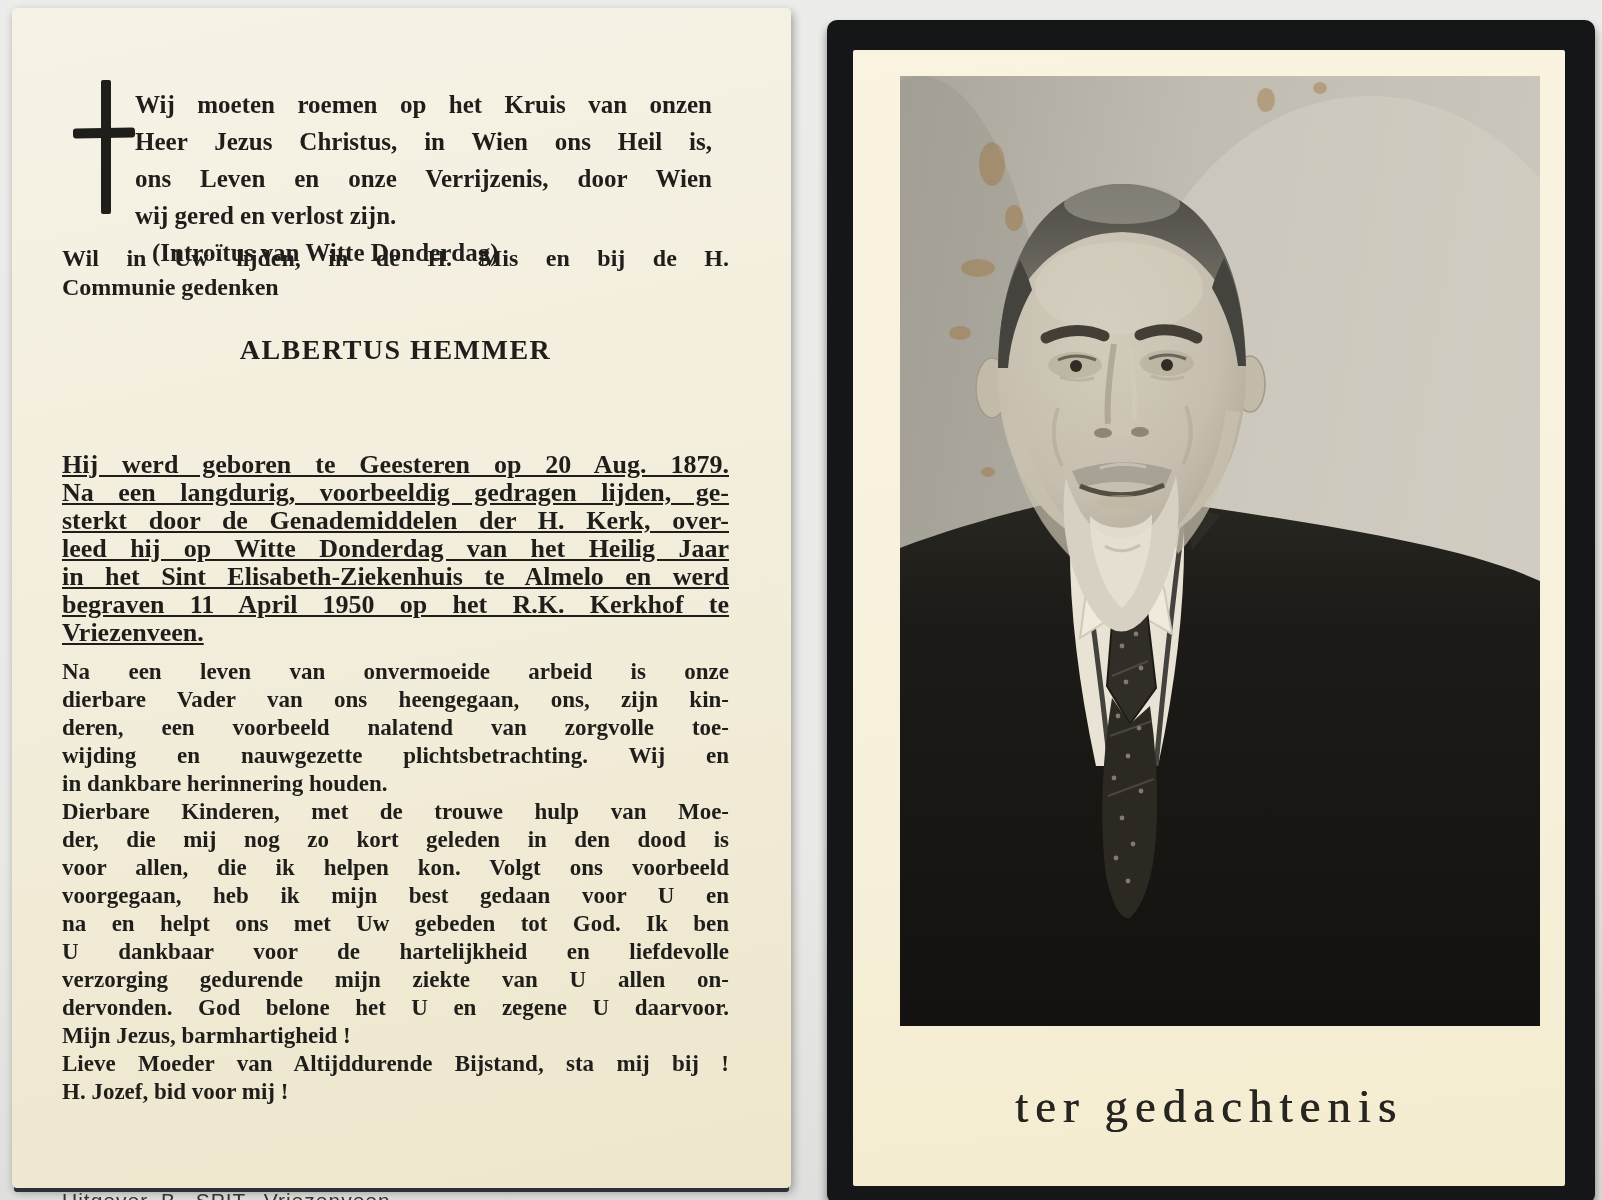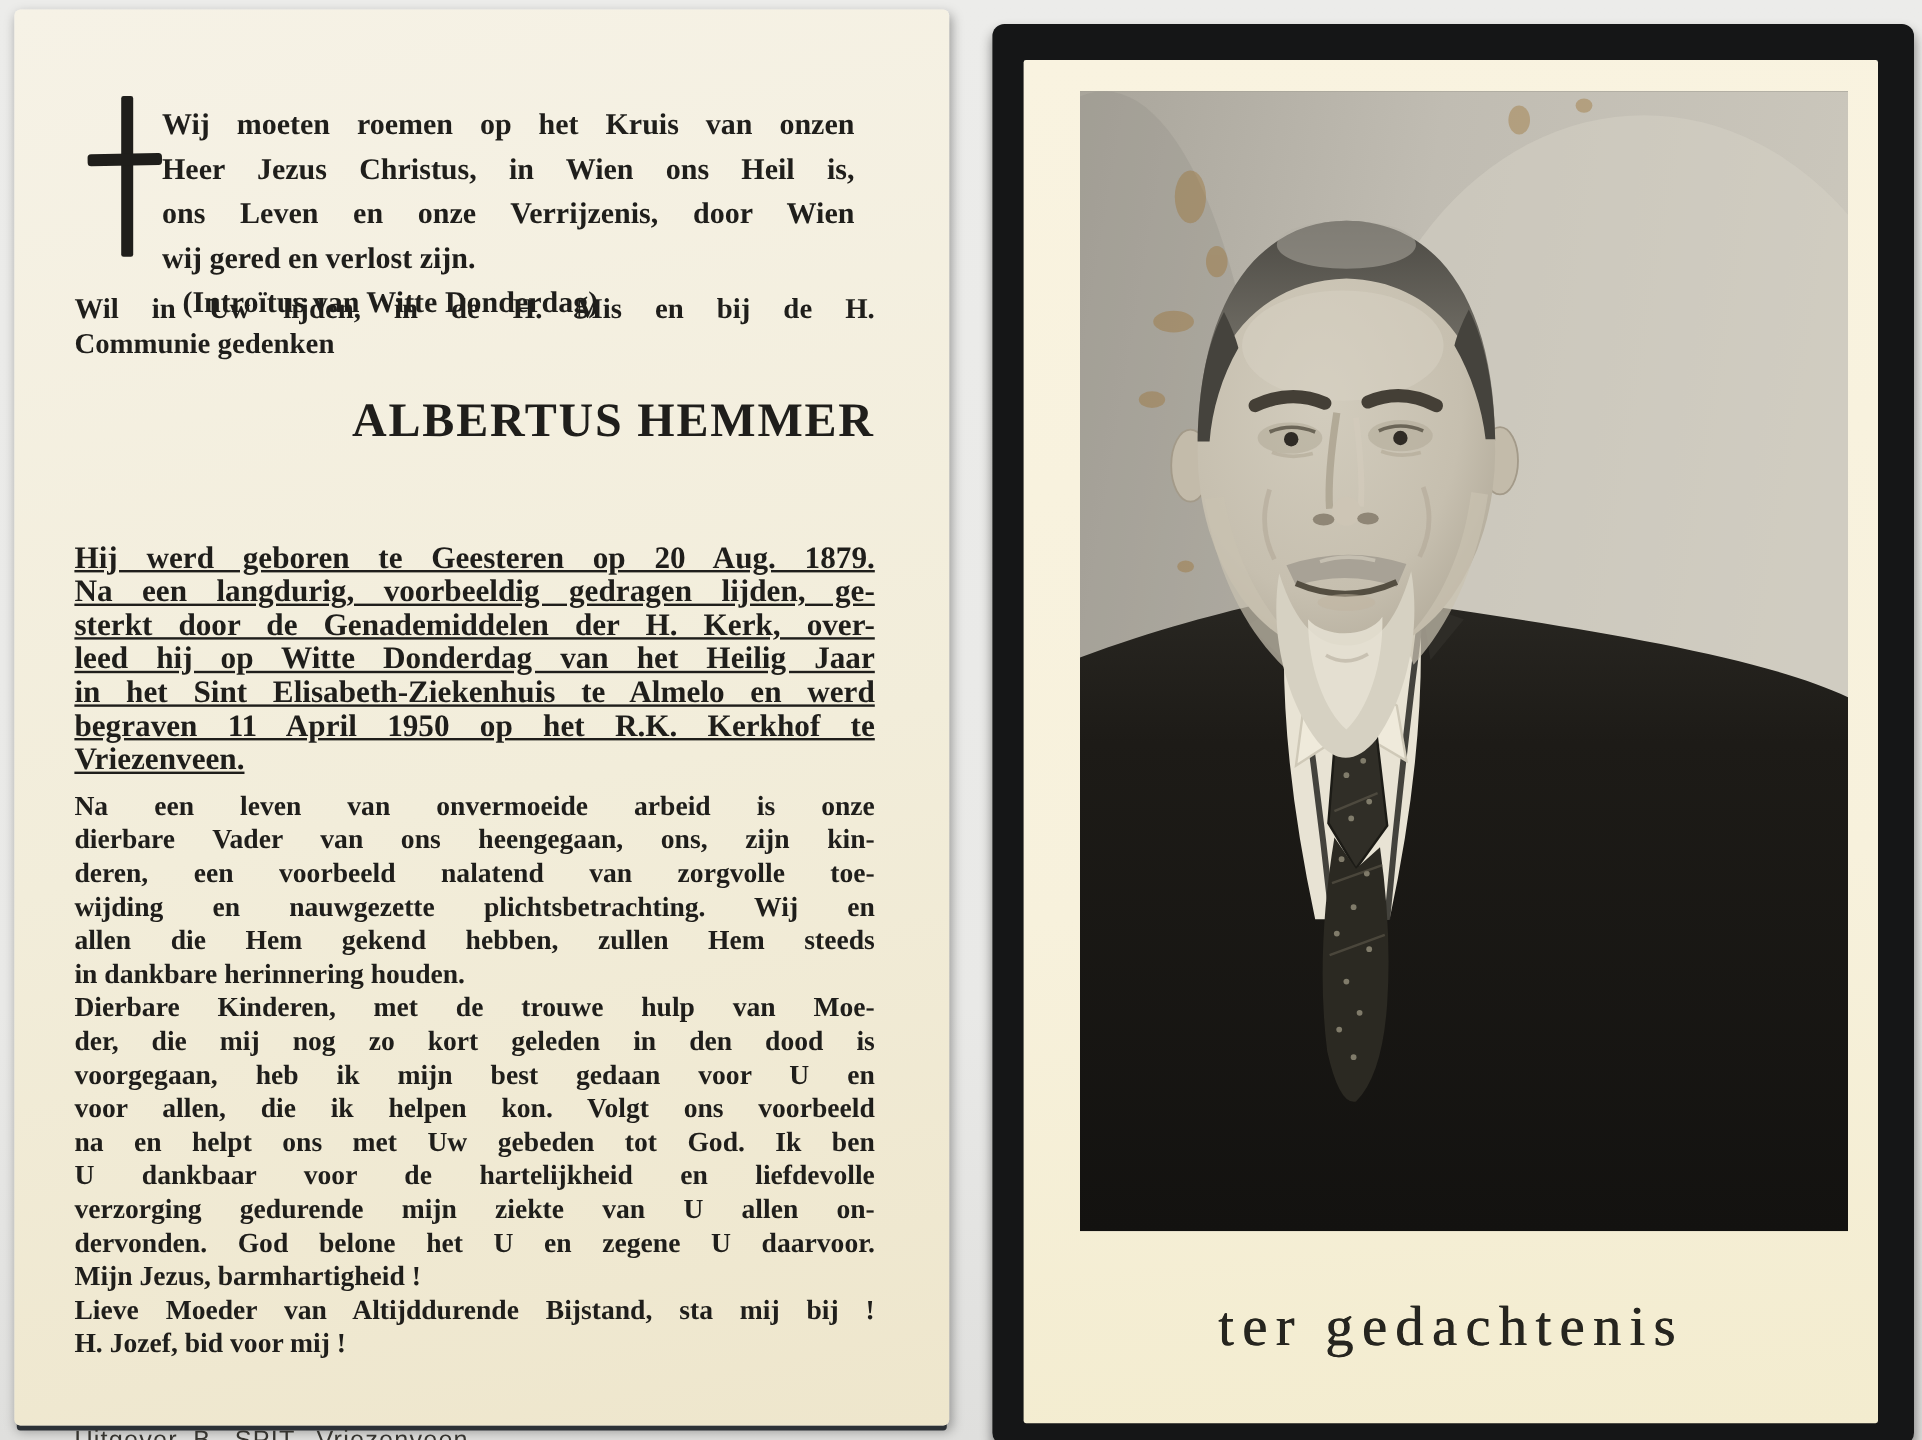--- a/index.html
+++ b/index.html
@@ -16,22 +16,22 @@
     box-shadow:0 6px 0 -2px #2c3136, 2px 4px 10px rgba(0,0,0,.35);
     color:#1f1e1b;font-weight:700;
   }
   .cross{position:absolute;left:58px;top:70px;width:70px;height:140px;}
   .quote{position:absolute;left:123px;top:78px;width:577px;
          font-size:25px;line-height:37px;}
   .attribution{position:absolute;left:140px;top:226px;width:577px;
          font-size:25px;line-height:37px;text-align:left;}
   .invite{position:absolute;left:50px;top:236px;width:667px;
          font-size:24px;line-height:29px;}
-  .name{position:absolute;left:50px;top:320px;width:667px;text-align:right;
-         font-size:40px;line-height:44px;letter-spacing:1.5px;}
+  .name{position:absolute;left:50px;top:320px;width:667px;text-align:center;
+         font-size:28px;line-height:44px;letter-spacing:1.5px;}
   .subs{position:absolute;left:186px;top:366px;width:560px;
          font-size:24px;line-height:33px;word-spacing:5px;}
   .bio{position:absolute;left:50px;top:443px;width:667px;
          font-size:26px;line-height:28px;text-decoration:underline;}
   .memorial{position:absolute;left:50px;top:650px;width:667px;
          font-size:23px;line-height:28px;}
   .publisher{position:absolute;left:50px;top:1180px;width:667px;text-align:left;
          font-family:"Liberation Sans","DejaVu Sans",sans-serif;font-weight:400;
          font-size:21px;line-height:26px;letter-spacing:1px;word-spacing:6px;color:#35342f;}
   .tline{text-align:left;}
@@ -96,26 +96,25 @@
       <div class="tline j">in het Sint Elisabeth-Ziekenhuis te Almelo en werd</div>
       <div class="tline j">begraven 11 April 1950 op het R.K. Kerkhof te</div>
       <div class="tline">Vriezenveen.</div>
     </div>
 
   <div class="memorial">
       <div class="tline j">Na een leven van onvermoeide arbeid is onze</div>
       <div class="tline j">dierbare Vader van ons heengegaan, ons, zijn kin-</div>
       <div class="tline j">deren, een voorbeeld nalatend van zorgvolle toe-</div>
       <div class="tline j">wijding en nauwgezette plichtsbetrachting. Wij en</div>
-      <div class="tline j">allen die Hem gekend hebben, zullen Hem steeds</div>
       <div class="tline">in dankbare herinnering houden.</div>
       <div class="tline j">Dierbare Kinderen, met de trouwe hulp van Moe-</div>
       <div class="tline j">der, die mij nog zo kort geleden in den dood is</div>
+      <div class="tline j">voor allen, die ik helpen kon. Volgt ons voorbeeld</div>
       <div class="tline j">voorgegaan, heb ik mijn best gedaan voor U en</div>
-      <div class="tline j">voor allen, die ik helpen kon. Volgt ons voorbeeld</div>
       <div class="tline j">na en helpt ons met Uw gebeden tot God. Ik ben</div>
       <div class="tline j">U dankbaar voor de hartelijkheid en liefdevolle</div>
       <div class="tline j">verzorging gedurende mijn ziekte van U allen on-</div>
       <div class="tline j">dervonden. God belone het U en zegene U daarvoor.</div>
       <div class="tline">Mijn Jezus, barmhartigheid !</div>
       <div class="tline j">Lieve Moeder van Altijddurende Bijstand, sta mij bij !</div>
       <div class="tline">H. Jozef, bid voor mij !</div>
     </div>
 
   <div class="publisher">Uitgever B. SPIT, Vriezenveen.</div>

